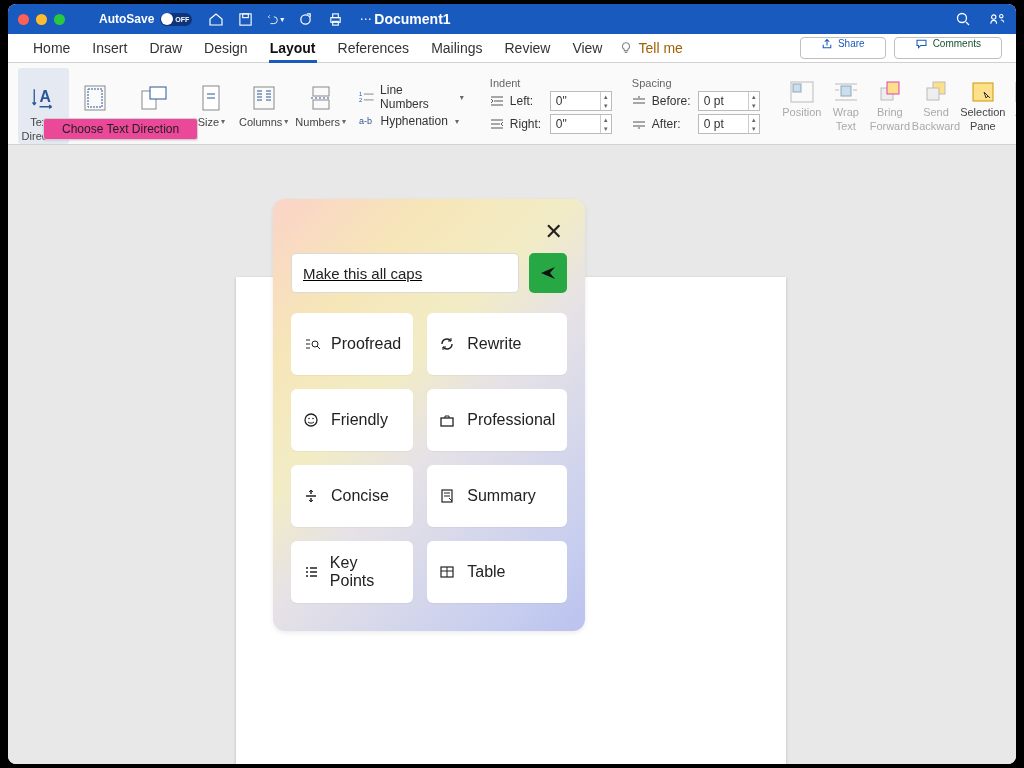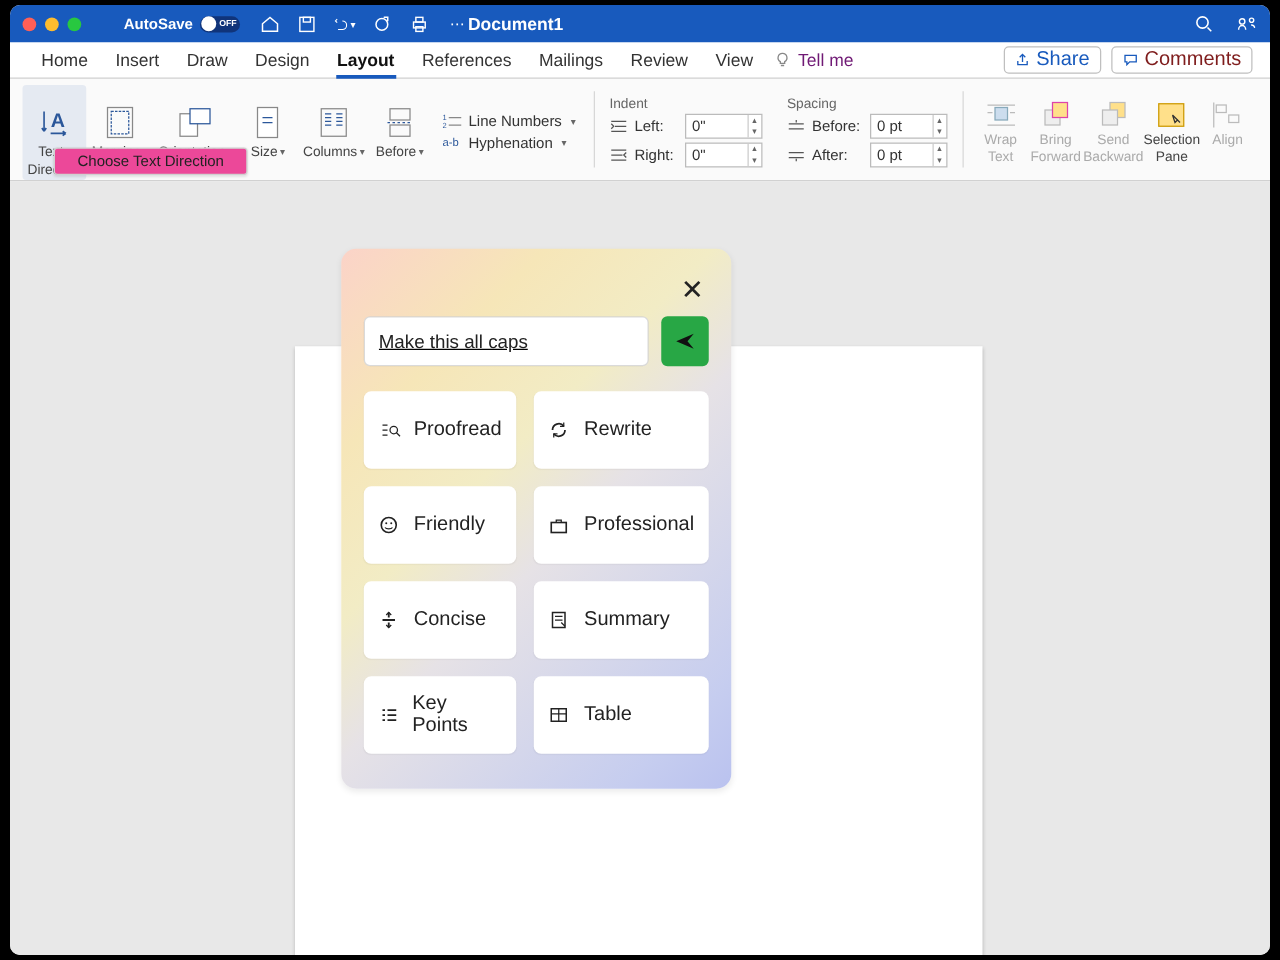--- a/index.html
+++ b/index.html
@@ -58,26 +58,26 @@
     }
     .tab {
       padding: 0 11px; height: 28px; display: flex; align-items: center;
       cursor: pointer; color: #333;
     }
     .tab.active { font-weight: 600; color: #111; position: relative; }
     .tab.active::after {
       content: ""; position: absolute; left: 10px; right: 10px; bottom: -1px;
       height: 3px; background: #185ABD;
     }
-    .tellme { display: flex; align-items: center; gap: 5px; color: #701a75; margin-left: 6px; }
+    .tellme { display: flex; align-items: center; gap: 5px; color: #a16207; margin-left: 6px; }
     .menubar-right { margin-left: auto; display: flex; gap: 8px; }
     .pill-btn {
       height: 22px; border: 1px solid #bfbfbf; border-radius: 4px;
-      padding: 0 8px; display: inline-flex; align-items: center; gap: 5px;
-      font-size: 16px; cursor: pointer;
+      padding: 0 20px; display: inline-flex; align-items: flex-start; gap: 5px;
+      font-size: 10px; cursor: pointer;
     }
     .share-link { color: #185ABD; }
 
     
     .ribbon {
       height: 82px; background: #fafafa; border-bottom: 1px solid #d1d1d1;
       display: flex; align-items: stretch; padding: 0 6px;
     }
     .grp { display: flex; align-items: center; padding: 4px 4px 0; position: relative; }
     .sep { width: 1px; background: #d7d7d7; margin: 10px 4px; }
@@ -250,21 +250,21 @@
         </svg>
       <span>Tell me</span>
     </div>
     <div class="menubar-right">
       <div class="pill-btn share-link">
         <svg width="12" height="12" viewBox="0 0 16 16" fill="none" stroke="#185ABD" stroke-width="1.4">
             <path d="M8 10V2M5 5l3-3 3 3M3 9v4h10V9"></path>
           </svg>
         <span>Share</span>
       </div>
-      <div class="pill-btn" style="color:#7f1d1d">
+      <div class="pill-btn" style="color:#14532d">
         <svg width="13" height="12" viewBox="0 0 16 16" fill="none" stroke="#185ABD" stroke-width="1.4">
             <path d="M2 3h12v7H7l-3 3V10H2z"></path>
           </svg>
         <span>Comments</span>
       </div>
     </div>
   </div>
 
   <div class="ribbon">
 
@@ -337,21 +337,21 @@
       </div>
       <div class="bigbtn">
         <div class="iwrap">
             <svg width="24" height="26" viewBox="0 0 24 26">
               <rect x="4" y="2" width="16" height="9" fill="none" stroke="#888"></rect>
               <rect x="4" y="15" width="16" height="9" fill="none" stroke="#888"></rect>
               <path d="M2 13h20" stroke="#2b579a" stroke-dasharray="2 2"></path>
             </svg>
           </div>
         <div class="bb-row">
-            <span class="lbl1">Before</span>
+            <span class="lbl1">Numbers</span>
             <span class="caret">▾</span>
           </div>
         <span class="lbl2">&nbsp;</span>
       </div>
       <div class="grp-col" style="margin-left:4px">
         <div class="sm-row">
           <svg width="16" height="14" viewBox="0 0 16 14">
               <text x="0" y="6" font-size="6" fill="#2b579a">1</text>
               <text x="0" y="12" font-size="6" fill="#2b579a">2</text>
               <path d="M5 4h10M5 10h10" stroke="#888"></path>
@@ -430,20 +430,28 @@
             </div>
         </div>
       </div>
     </div>
 
     <div class="sep"></div>
 
     <div class="grp">
       <div class="arrange-btn">
         <svg width="26" height="24">
+            <rect x="2" y="2" width="22" height="20" fill="none" stroke="#bbb"></rect>
+            <rect x="4" y="4" width="8" height="8" fill="#cde" stroke="#8ab"></rect>
+          </svg>
+        <span>Position</span>
+          <span>&nbsp;</span>
+      </div>
+      <div class="arrange-btn">
+        <svg width="26" height="24">
             <rect x="8" y="6" width="10" height="10" fill="#cde" stroke="#8ab"></rect>
             <path d="M2 4h22M2 20h22M2 10h4M20 10h4" stroke="#bbb"></path>
           </svg>
         <span>Wrap</span>
           <span>Text</span>
       </div>
       <div class="arrange-btn">
         <svg width="26" height="24">
             <rect x="4" y="8" width="12" height="12" fill="#eee" stroke="#bbb"></rect>
             <rect x="10" y="2" width="12" height="12" fill="#ffe08a" stroke="#d4a"></rect>

